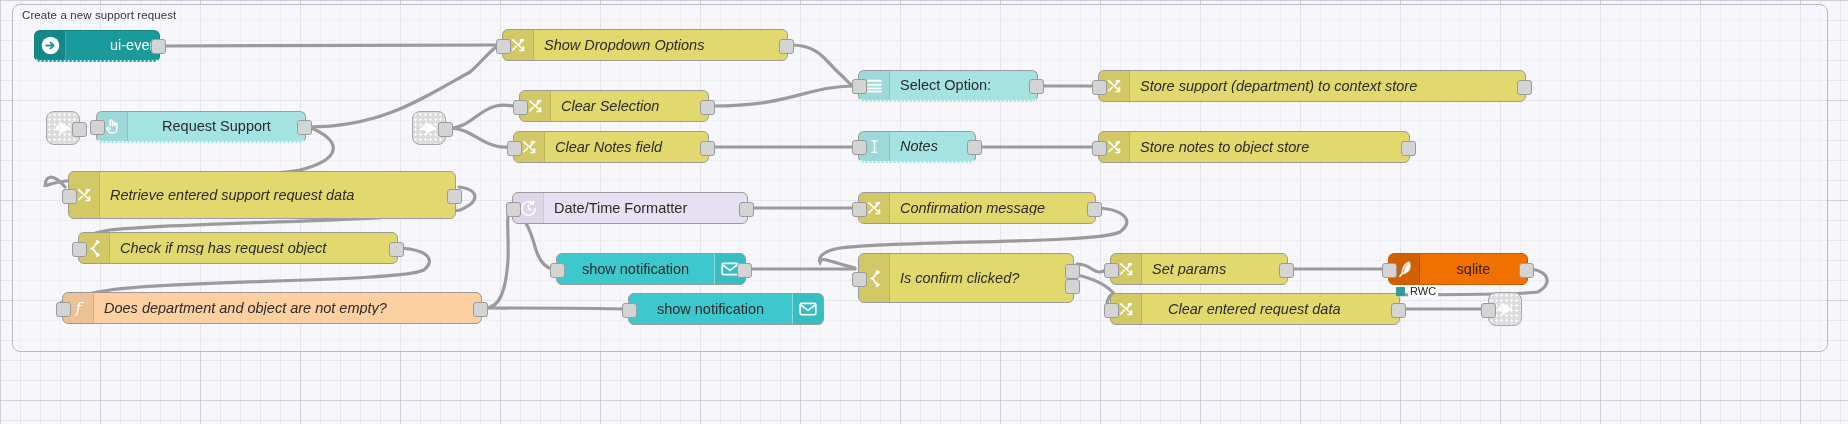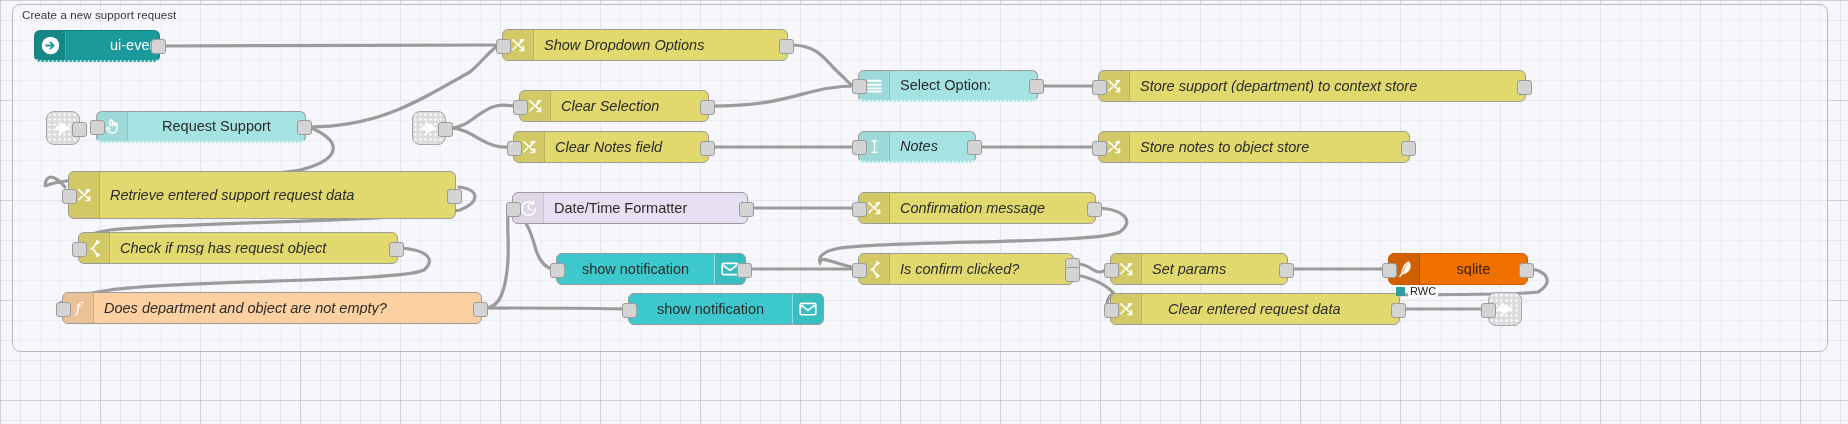--- a/index.html
+++ b/index.html
@@ -372,21 +372,21 @@
         <span class="lbl center">show notification</span>
         <span class="ic right">
           <svg class="g" width="20" height="20" viewBox="0 0 24 24" fill="none" stroke="#ffffff" stroke-width="1.9" stroke-linejoin="round">
         <rect x="2.6" y="5.2" width="18.8" height="13.6" rx="1.8"></rect>
         <path d="M2.6 6.6 L12 13.6 L21.4 6.6"></path>
           </svg>
         </span>
         <span class="port in"></span>
         <span class="port out"></span>
       </div>
-      <div class="node n-switch" style="left: 858px; top: 253px; width: 216px; height: 32px;">
+      <div class="node n-switch" style="left: 858px; top: 253px; width: 216px; height: 50px;">
         <span class="ic">
           <svg class="g" width="17" height="17" viewBox="0 0 24 24" fill="none" stroke="#ffffff" stroke-width="2.3" stroke-linecap="round" stroke-linejoin="round">
         <path d="M18 3 C11 3 14 12 7 12 C14 12 11 21 18 21"></path>
         <path d="M15 1 L18 3.2 L15 5.4"></path>
             <path d="M15 18.6 L18 20.9 L15 23"></path>
           </svg>
         </span>
         <span class="lbl italic left">Is confirm clicked?</span>
         <span class="port in"></span>
         <span class="port out o1"></span>

